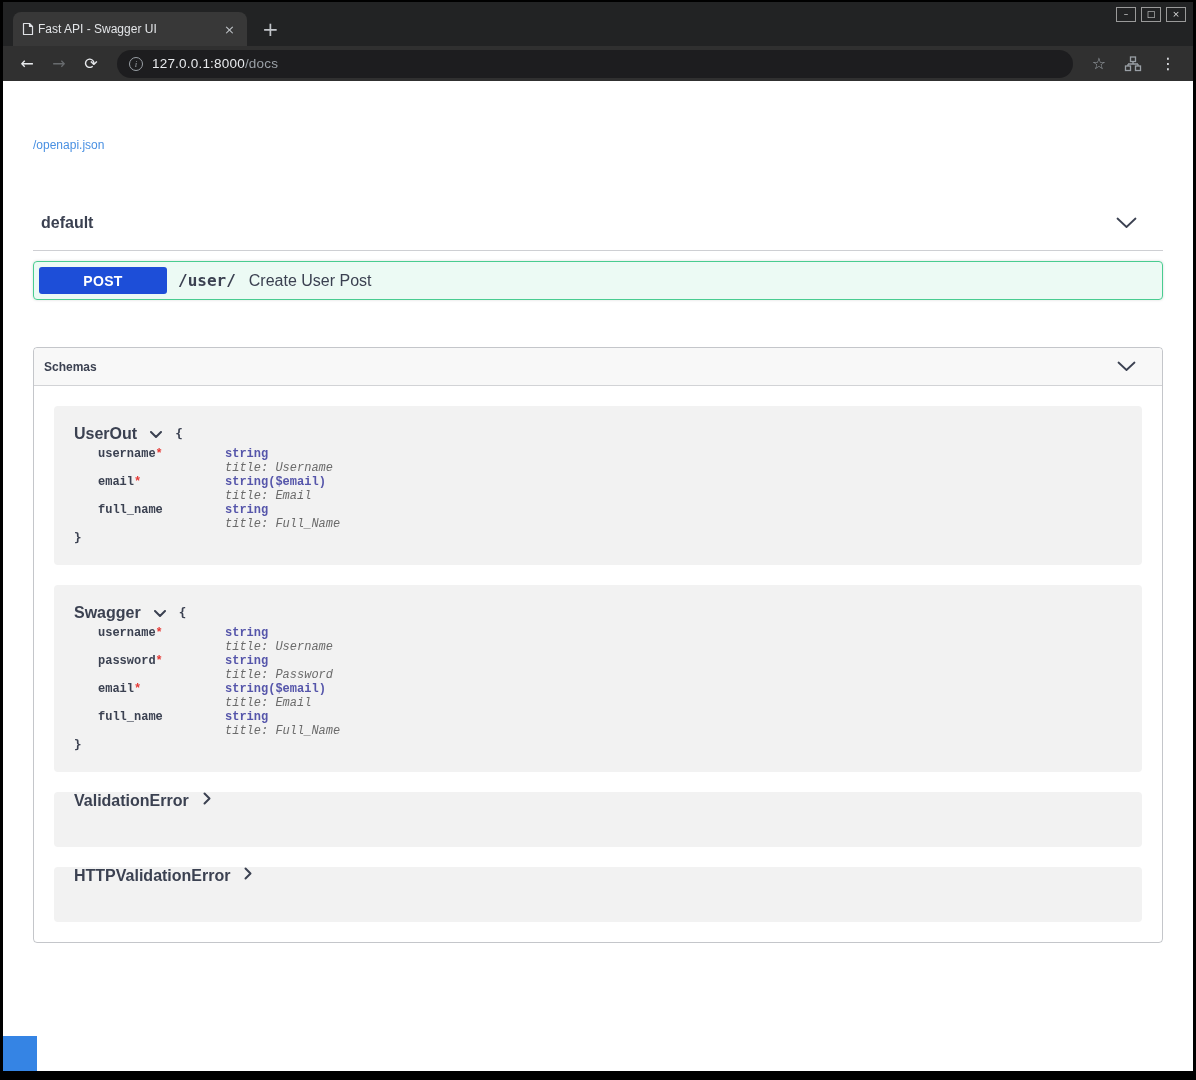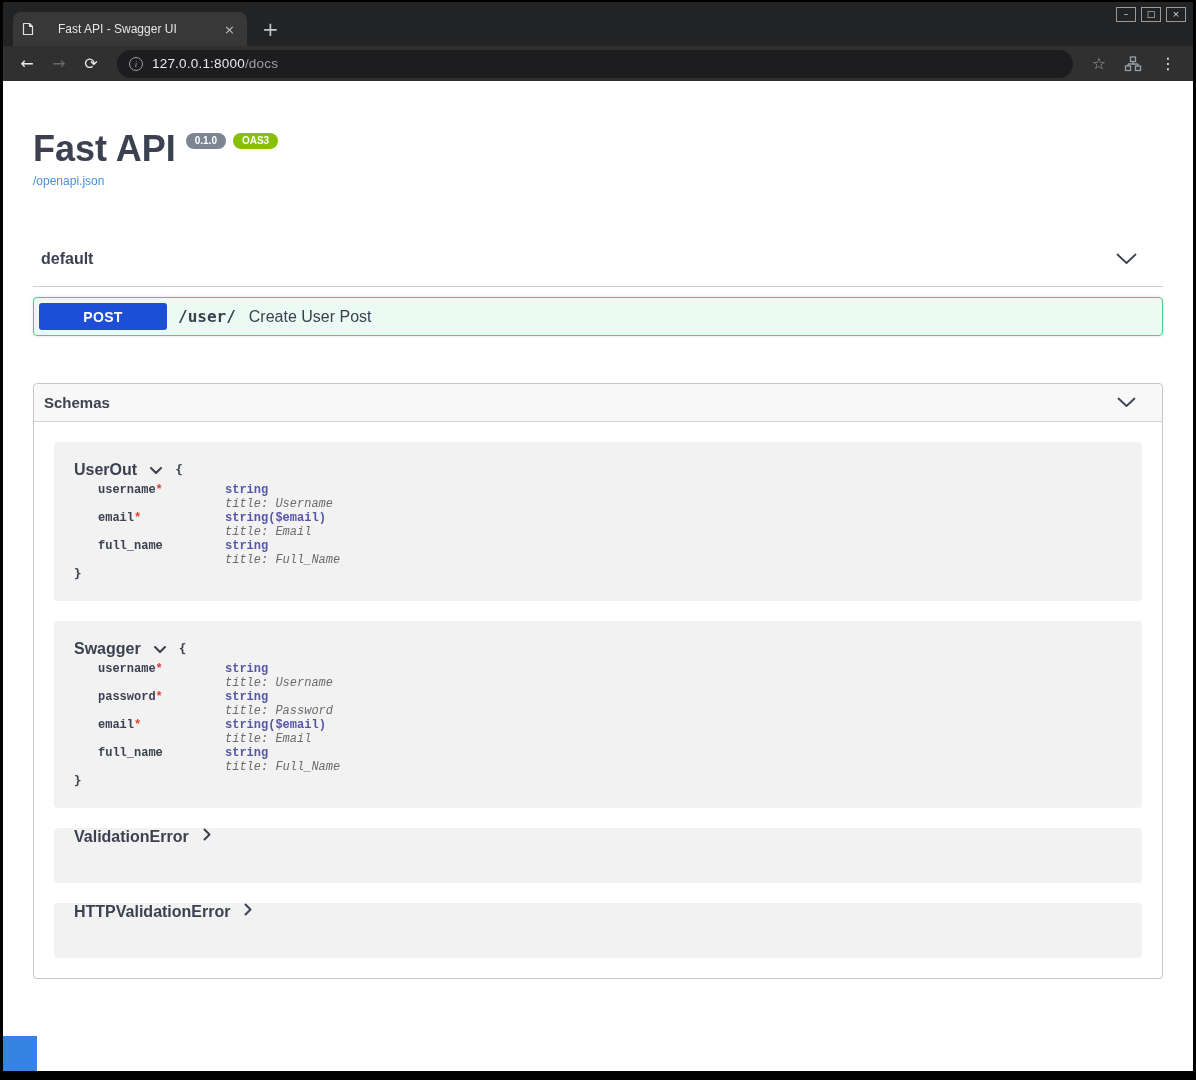--- a/index.html
+++ b/index.html
@@ -2,21 +2,21 @@
 <html><head>
 <meta charset="utf-8">
 <style>
   *{box-sizing:border-box;margin:0;padding:0}
   html,body{width:1196px;height:1080px}
   body{background:#000;position:relative;font-family:"Liberation Sans",sans-serif;overflow:hidden}
   .window{position:absolute;top:2px;left:3px;right:3px;bottom:9px;display:flex;flex-direction:column;background:#fff}
 
   
   .titlebar{height:44px;background:#222324;position:relative;display:flex;align-items:flex-end;flex:none}
-  .tab{margin-left:10px;width:234px;height:34px;background:#383838;border-radius:8px 8px 0 0;display:flex;align-items:center;padding:0 9px;gap:24px;cursor:default}
+  .tab{margin-left:10px;width:234px;height:34px;background:#383838;border-radius:8px 8px 0 0;display:flex;align-items:center;padding:0 9px;gap:4px;cursor:default}
   .favicon-svg{flex:none}
   .tab-title{flex:1;color:#e3e5e8;font-size:12px;white-space:nowrap;overflow:hidden}
   .tab-close{color:#bcc0c4;font-size:13px;line-height:1;padding:1px 3px;font-family:"DejaVu Sans",sans-serif}
   .newtab{color:#c2c5c9;font-size:20px;margin:0 0 7px 15px;font-family:"DejaVu Sans",sans-serif;line-height:1}
   .win-controls{position:absolute;top:5px;right:7px;display:flex;gap:5px}
   .win-btn{width:20px;height:15px;border:1px solid #9a9a9a;color:#ddd;font-size:9px;display:flex;align-items:center;justify-content:center;font-family:"DejaVu Sans",sans-serif;line-height:1}
   .toolbar{height:35px;background:#303030;display:flex;align-items:center;padding:0 8px;flex:none}
   .nav-btn{width:32px;text-align:center;font-size:16px;color:#e8eaed;font-family:"DejaVu Sans",sans-serif}
   .nav-btn.disabled{color:#686b6e}
   .omnibox{flex:1;height:28px;margin:0 10px;background:#1d1d1f;border-radius:14px;display:flex;align-items:center;padding:0 12px;gap:9px}
@@ -38,21 +38,21 @@
   .spec-link{display:inline-block;margin-top:7px;font-size:12px;color:#4990e2;text-decoration:none}
   .tag-row{margin-top:57px;display:flex;align-items:center;justify-content:space-between;border-bottom:1px solid rgba(59,65,81,.25);padding:0 26px 14px 8px;cursor:pointer}
   .tag-title{font-size:16px;font-weight:600;color:#3b4151;line-height:26px}
   .opblock{margin-top:10px;border:1px solid #49cc90;background:rgba(73,204,144,.1);border-radius:4px;box-shadow:0 0 3px rgba(0,0,0,.15);height:39px;display:flex;align-items:center;padding:0 10px 0 5px;cursor:pointer}
   .method-badge{width:128px;height:27px;background:#1d4ed8;border-radius:3px;color:#fff;font-weight:bold;font-size:14px;display:flex;align-items:center;justify-content:center;letter-spacing:.3px}
   .op-path{margin-left:11px;font-family:"DejaVu Sans Mono",monospace;font-weight:bold;font-size:16px;color:#3b4151}
   .op-summary{margin-left:13px;font-size:16px;color:#3b4151}
 
   .models{margin-top:47px;border:1px solid rgba(59,65,81,.3);border-radius:4px}
   .models-header{height:38px;background:#f8f8f8;border-bottom:1px solid rgba(59,65,81,.2);display:flex;align-items:center;justify-content:space-between;padding:0 26px 0 10px;border-radius:4px 4px 0 0;cursor:pointer}
-  .models-title{font-size:15px;font-weight:bold;color:#3b4151}
+  .models-title{font-size:12px;font-weight:bold;color:#3b4151}
   .models-body{padding:20px}
   .model-box{background:#f2f2f2;border-radius:4px;padding:18px 20px 20px}
   .model-box + .model-box{margin-top:20px}
   .model-head{display:flex;align-items:center;gap:13px;line-height:20px;cursor:pointer}
   .model-name{font-size:16px;font-weight:bold;color:#3b4151}
   .brace{font-family:"DejaVu Sans Mono",monospace;font-size:12.5px;font-weight:bold;color:#3b4151;line-height:14px}
   .props{border-collapse:collapse;margin-top:3px}
   .props td{padding:0;vertical-align:top;font-family:Liberation Mono, monospace;font-size:12px;line-height:14px}
   .props tr{height:28px}
   td.pname{width:151px;padding-left:24px;color:#3b4151;font-weight:bold;white-space:nowrap}
@@ -106,25 +106,20 @@
           <path d="M9 5.5v2.5M4 8h10M4 8v2M14 8v2"></path>
         </g>
       </svg>
     <div class="tool-icon menu-icon">⋮</div>
   </div>
 
   <div class="content">
     <div class="swagger">
 
       <div class="info-block">
-        <div class="api-title">
-          <span>Fast API</span>
-          <span class="badge version">0.1.0</span>
-          <span class="badge oas">OAS3</span>
-        </div>
         <a class="spec-link" href="#">/openapi.json</a>
       </div>
 
       <div class="tag-row">
         <span class="tag-title">default</span>
         <svg class="chev big" width="21" height="12" viewBox="0 0 21 12">
             <polyline points="1.5,1.5 10.5,10 19.5,1.5"></polyline>
           </svg>
       </div>
 

